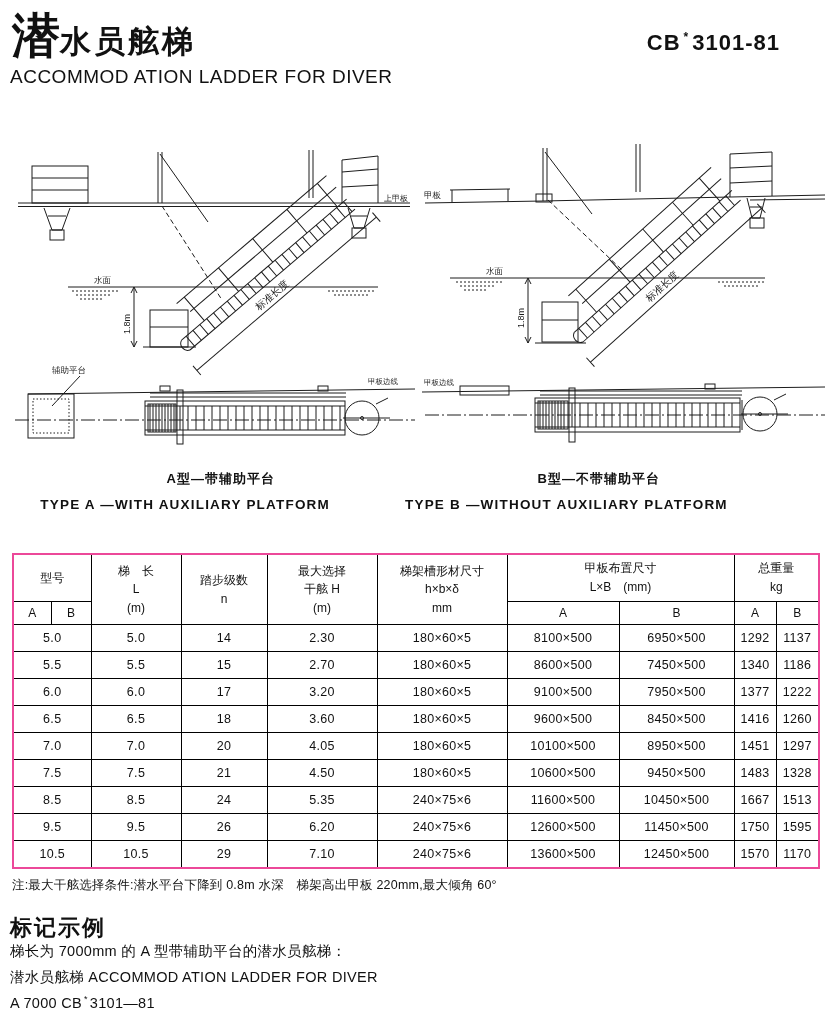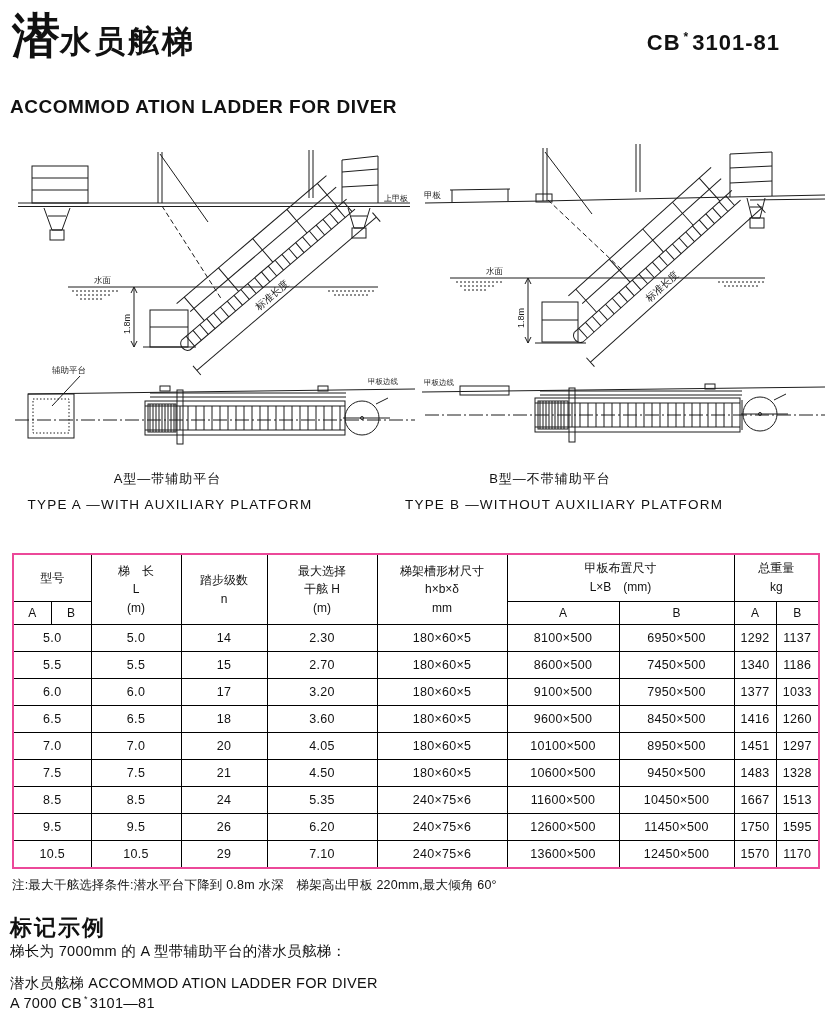--- a/index.html
+++ b/index.html
@@ -8,40 +8,40 @@
     font-family:"Liberation Sans","DejaVu Sans",sans-serif;color:#111;
     -webkit-font-smoothing:antialiased;
   }
   .abs{position:absolute;}
   
   .title-zh{left:12px;top:12px;display:flex;align-items:baseline;white-space:nowrap;}
   .title-first{font-size:48px;font-weight:900;line-height:1;letter-spacing:0;}
   .title-rest{font-size:31px;font-weight:700;letter-spacing:3px;line-height:1;text-align:right;}
   .std-code{right:50px;top:30px;font-size:22px;font-weight:700;letter-spacing:1px;white-space:nowrap;}
   .std-star{font-size:12px;vertical-align:9px;margin:0 3px;}
-  .subtitle{left:10px;top:66px;font-size:19px;font-weight:700;letter-spacing:.5px;white-space:nowrap;margin-top:30px;}
+  .subtitle{left:10px;top:66px;font-size:19px;font-weight:400;letter-spacing:.5px;white-space:nowrap;}
   
   svg{position:absolute;overflow:visible;}
   svg line,svg path,svg rect,svg circle{stroke:#1c1c1c;fill:none;stroke-width:1;}
   svg text{stroke:none;fill:#1c1c1c;font-family:"Liberation Sans","DejaVu Sans",sans-serif;}
-  .cap{position:absolute;text-align:center;font-weight:400;white-space:nowrap;}
+  .cap{position:absolute;text-align:right;font-weight:700;white-space:nowrap;}
   .cap-zh{font-size:13px;letter-spacing:1px;}
   .cap-en{font-size:13.5px;letter-spacing:1.2px;}
   
   table.spec{position:absolute;left:12px;top:553px;width:806px;border-collapse:collapse;table-layout:fixed;border:2px solid #ec4899;}
   table.spec th,table.spec td{border:1px solid #000;text-align:center;vertical-align:middle;padding:0;font-weight:400;}
   table.spec th{font-size:12px;white-space:pre-line;line-height:1.55;}
   table.spec td{font-size:12.5px;height:26px;letter-spacing:.3px;}
   tr.hdr-top th{height:46px;}
   tr.hdr-sub th{height:22px;}
   
   .note{left:12px;top:877px;font-size:12.5px;letter-spacing:.2px;white-space:nowrap;}
   .mark-head{left:10px;top:913px;font-size:22px;font-weight:700;letter-spacing:2px;}
   .mark-line{left:10px;font-size:14.5px;letter-spacing:.3px;white-space:nowrap;}
-  .ml1{top:942px;} .ml2{top:968px;margin-top:6px;} .ml3{top:994px;}
+  .ml1{top:942px;} .ml2{top:968px;} .ml3{top:994px;}
   .mark-star{font-size:9px;vertical-align:6px;margin:0 2px;}
 </style>
 </head>
 <body>
 
 <div>
 
   <div class="abs title-zh">
     <span class="title-first">潜</span>
       <span class="title-rest">水员舷梯</span>
@@ -284,21 +284,21 @@
         </tr>
         <tr>
           <td colspan="2">6.0</td>
           <td>6.0</td>
           <td>17</td>
           <td>3.20</td>
           <td>180×60×5</td>
           <td>9100×500</td>
           <td>7950×500</td>
           <td>1377</td>
-          <td>1033</td>
+          <td>1222</td>
         </tr>
         <tr>
           <td colspan="2">6.5</td>
           <td>6.5</td>
           <td>18</td>
           <td>3.60</td>
           <td>180×60×5</td>
           <td>9600×500</td>
           <td>8450×500</td>
           <td>1416</td>

